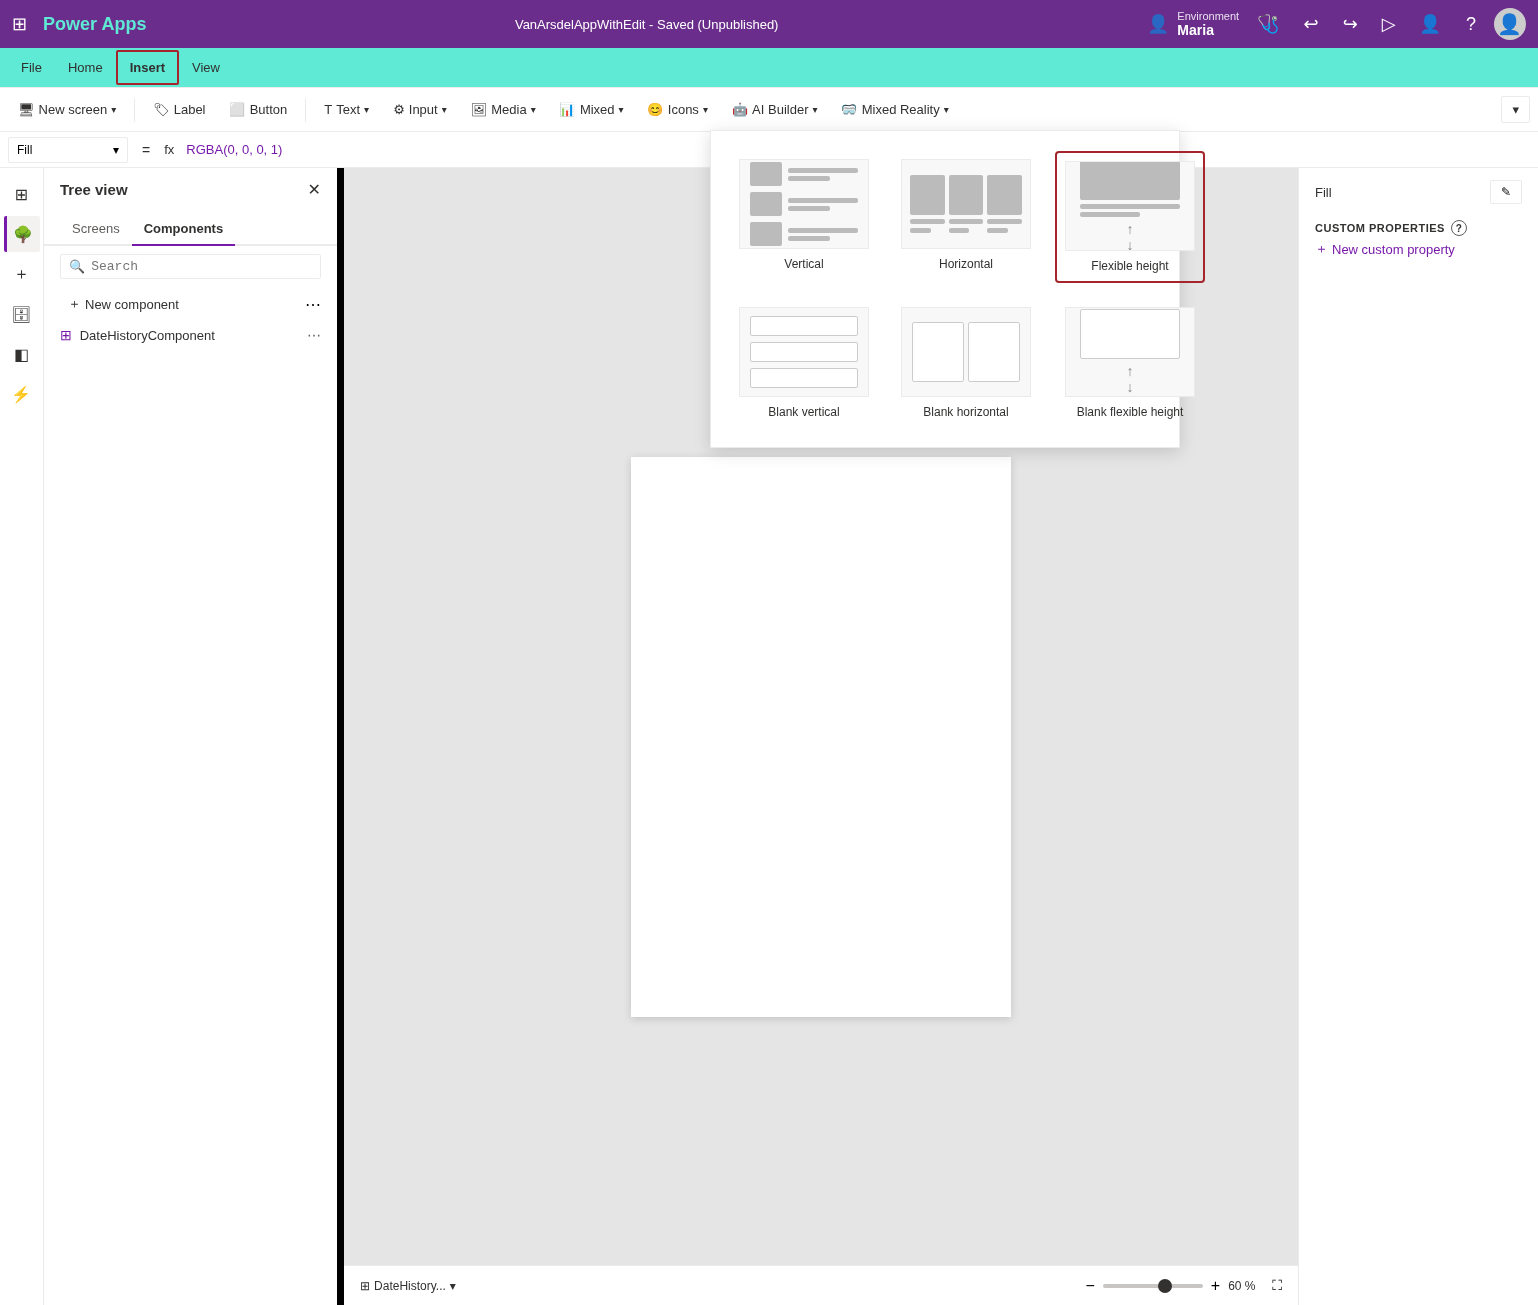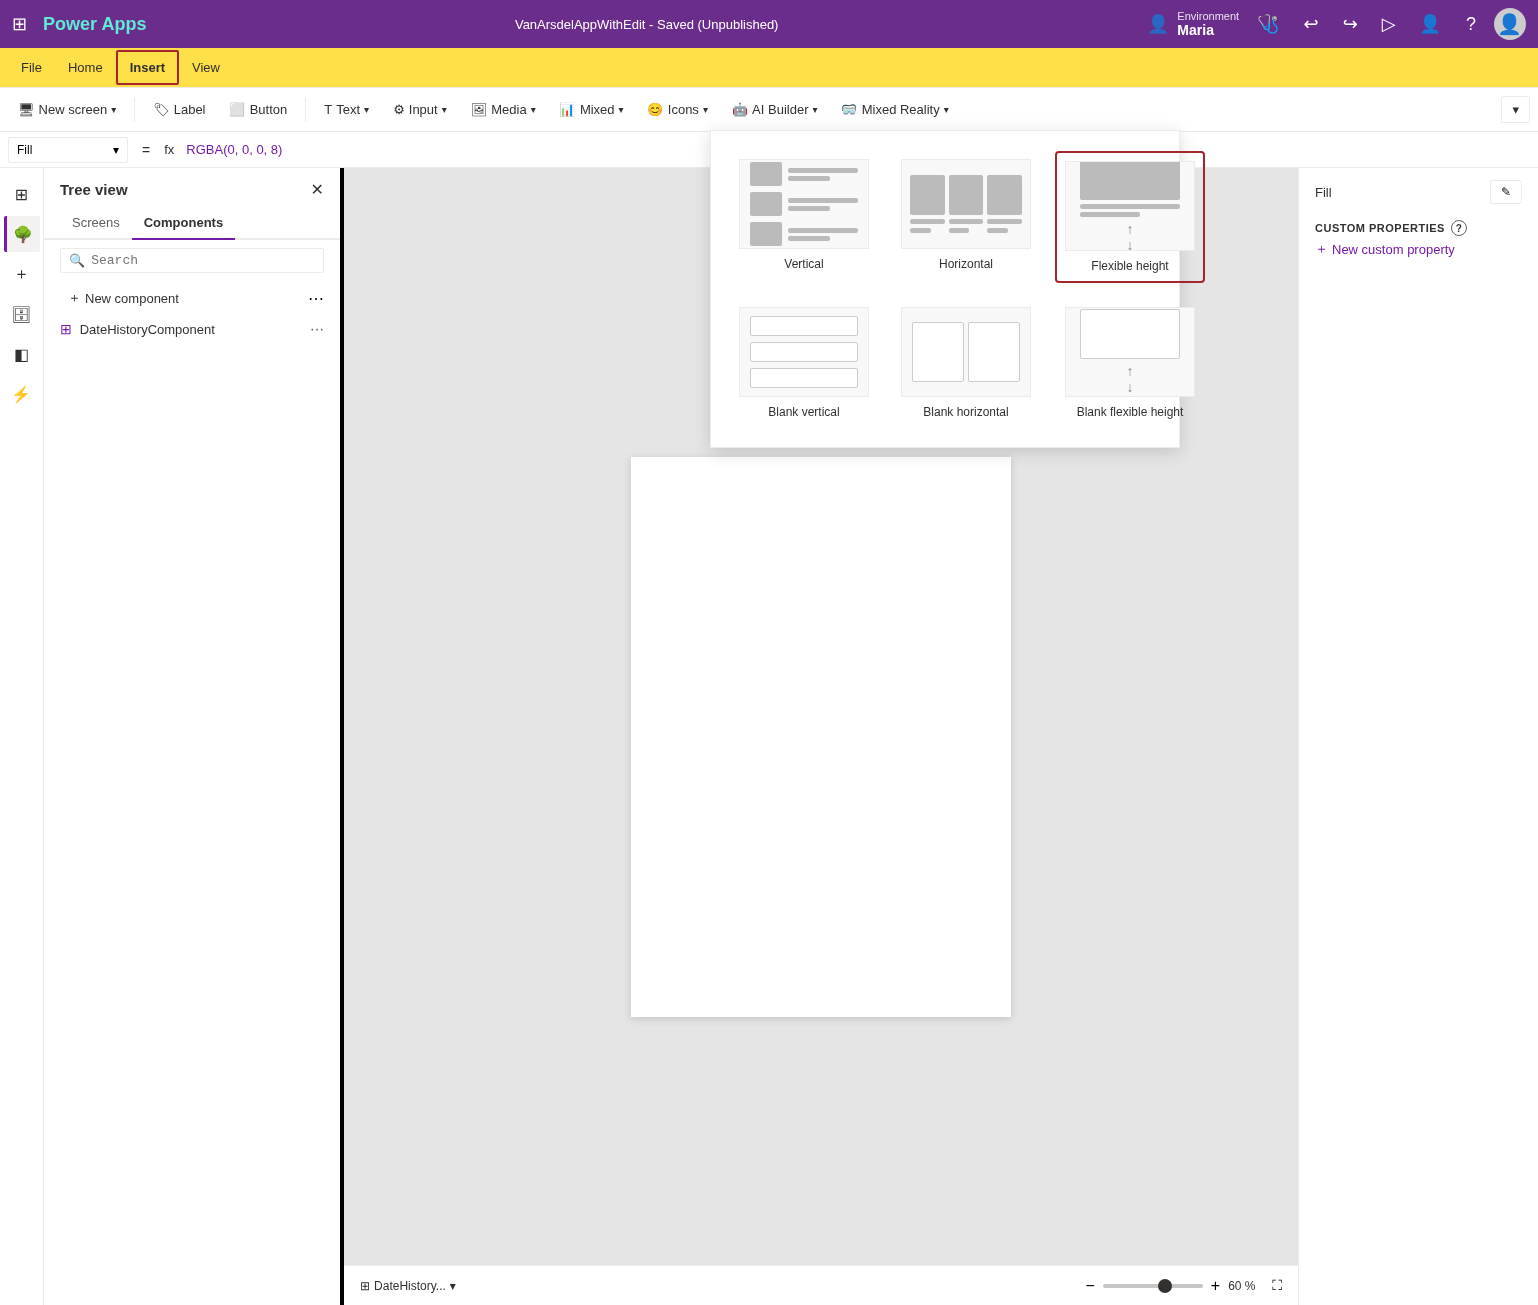--- a/index.html
+++ b/index.html
@@ -20,21 +20,21 @@
     .top-bar-center { color: white; font-size: 13px; display: flex; align-items: center; gap: 12px; }
     .top-bar-actions { display: flex; align-items: center; gap: 8px; color: white; }
     .top-bar-actions .icon-btn { background: none; border: none; color: white; cursor: pointer; font-size: 18px; padding: 4px 8px; }
     .env-section { display: flex; align-items: center; gap: 8px; color: white; }
     .env-label { font-size: 11px; opacity: 0.85; }
     .env-name { font-size: 14px; font-weight: 600; }
     .avatar { width: 32px; height: 32px; border-radius: 50%; background: #ccc; overflow: hidden; display: flex; align-items: center; justify-content: center; }
 
     
     .menu-bar {
-      background: #fde047;
+      background: #5eead4;
       height: 40px;
       display: flex;
       align-items: center;
       padding: 2px 8px;
       border-bottom: 1px solid #edebe9;
       gap: 0;
     }
     .menu-item {
       padding: 8px 12px;
       cursor: pointer;
@@ -135,21 +135,21 @@
       background: none;
       font-size: 16px;
       color: #323130;
     }
     .sidebar-icon-btn.active { background: #f3f2f1; border-left: 3px solid #7719AA; }
 
     
     .tree-view-panel {
       width: 300px;
       background: white;
-      border-right: 4px solid #000000;
+      border-right: 7px solid #000000;
       display: flex;
       flex-direction: column;
     }
     .tree-view-header {
       display: flex;
       align-items: center;
       justify-content: space-between;
       padding: 12px 16px 8px;
     }
     .tree-view-title { font-size: 15px; font-weight: 600; color: #323130; }
@@ -160,20 +160,21 @@
       border-bottom: 2px solid #edebe9;
       padding: 0 16px;
     }
     .tree-tab {
       padding: 8px 12px;
       cursor: pointer;
       font-size: 13px;
       color: #605e5c;
       border-bottom: 2px solid transparent;
       margin-bottom: -2px;
+      margin-top: 6px;
     }
     .tree-tab.active { color: #323130; border-bottom: 2px solid #7719AA; font-weight: 600; }
 
     .tree-search {
       padding: 8px 16px;
     }
     .search-box {
       display: flex;
       align-items: center;
       border: 1px solid #edebe9;
@@ -502,21 +503,21 @@
   </button>
 </div>
 
 <div class="formula-bar">
   <div class="fill-selector">
     <span>Fill</span>
     <span>▾</span>
   </div>
   <span class="equals-btn">=</span>
   <span class="fx-label">fx</span>
-  <span class="formula-value">RGBA(0, 0, 0, 8)</span>
+  <span class="formula-value">RGBA(0, 0, 0, 1)</span>
 </div>
 
 <div class="main-layout">
 
   <div class="left-sidebar-icons">
     <button class="sidebar-icon-btn">⊞</button>
     <button class="sidebar-icon-btn active">🌳</button>
     <button class="sidebar-icon-btn">＋</button>
     <button class="sidebar-icon-btn">🗄</button>
     <button class="sidebar-icon-btn">◧</button>

